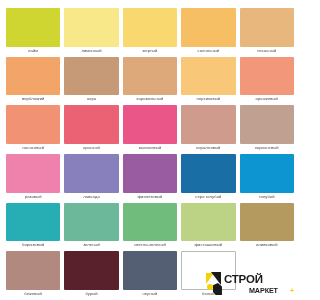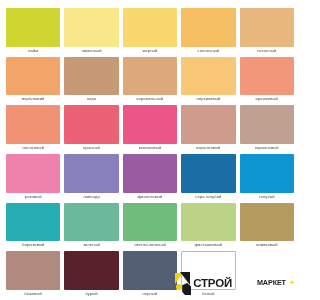--- a/index.html
+++ b/index.html
@@ -120,36 +120,36 @@
     left: 7px;
     top: 12px;
     width: 9px;
     height: 12px;
     background: #1a1a1a;
     clip-path: polygon(0 18%, 55% 0, 100% 30%, 100% 100%, 30% 100%, 0 72%);
   }
 
   .logo-words {
     display: flex;
-    flex-direction: row;
+    flex-direction: column;
     align-items: flex-start;
     line-height: 1;
   }
 
   .logo-stroy {
     font-size: 11.5px;
     font-weight: bold;
     color: #1a1a1a;
     letter-spacing: -0.2px;
   }
 
   .logo-market-row {
     display: flex;
     align-items: baseline;
-    gap: 4px;
+    gap: 12px;
     padding-left: 25px;
   }
 
   .logo-market {
     font-size: 7.2px;
     font-weight: bold;
     color: #1a1a1a;
     letter-spacing: -0.1px;
     margin-top: 1px;
   }

